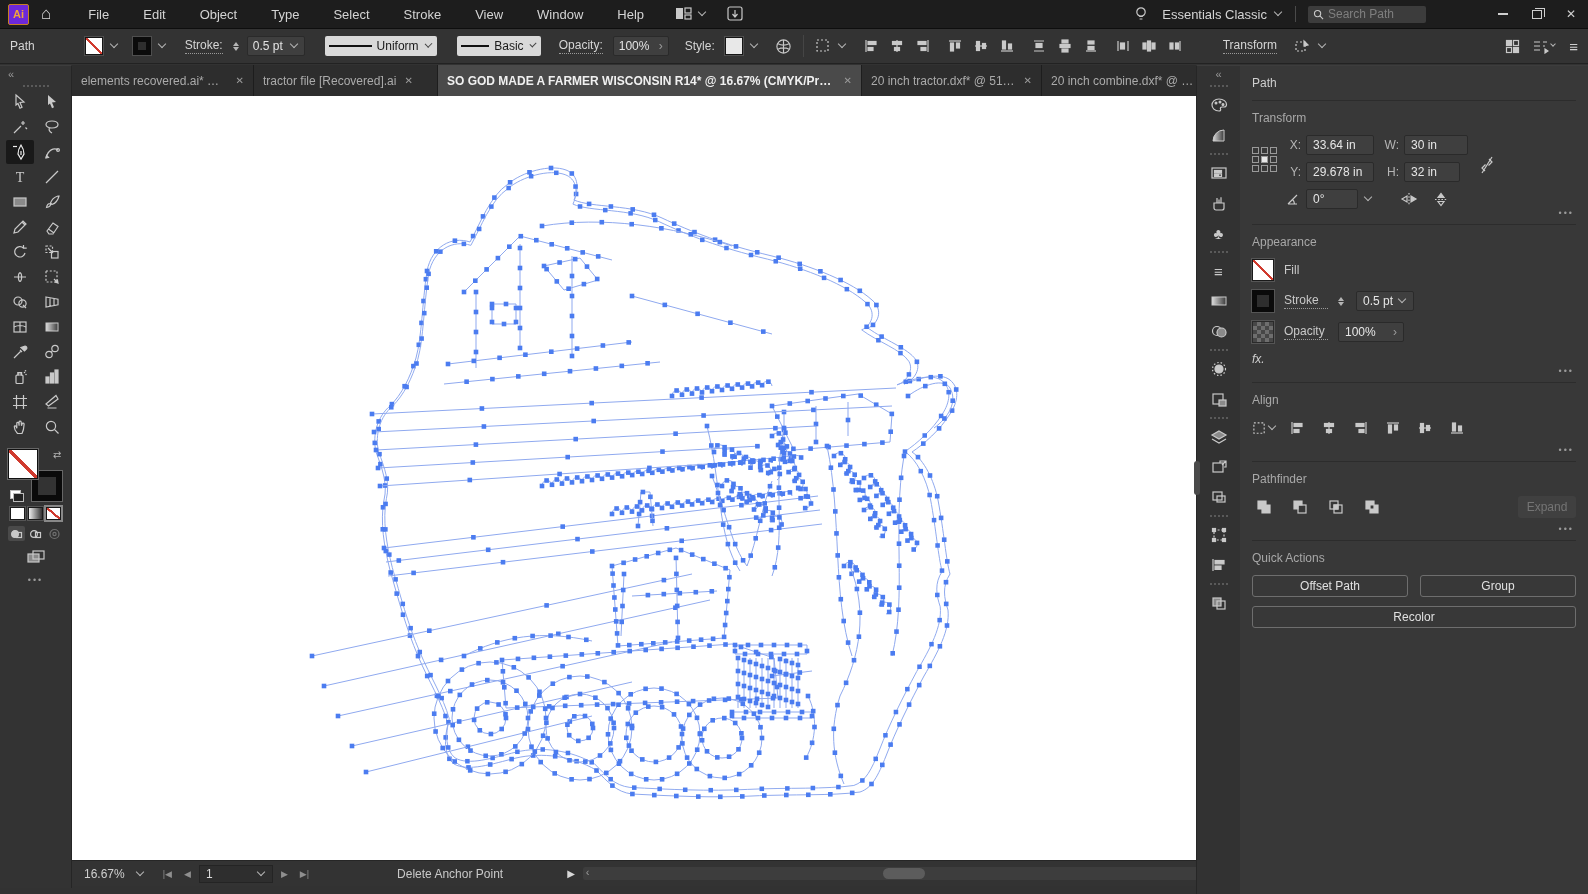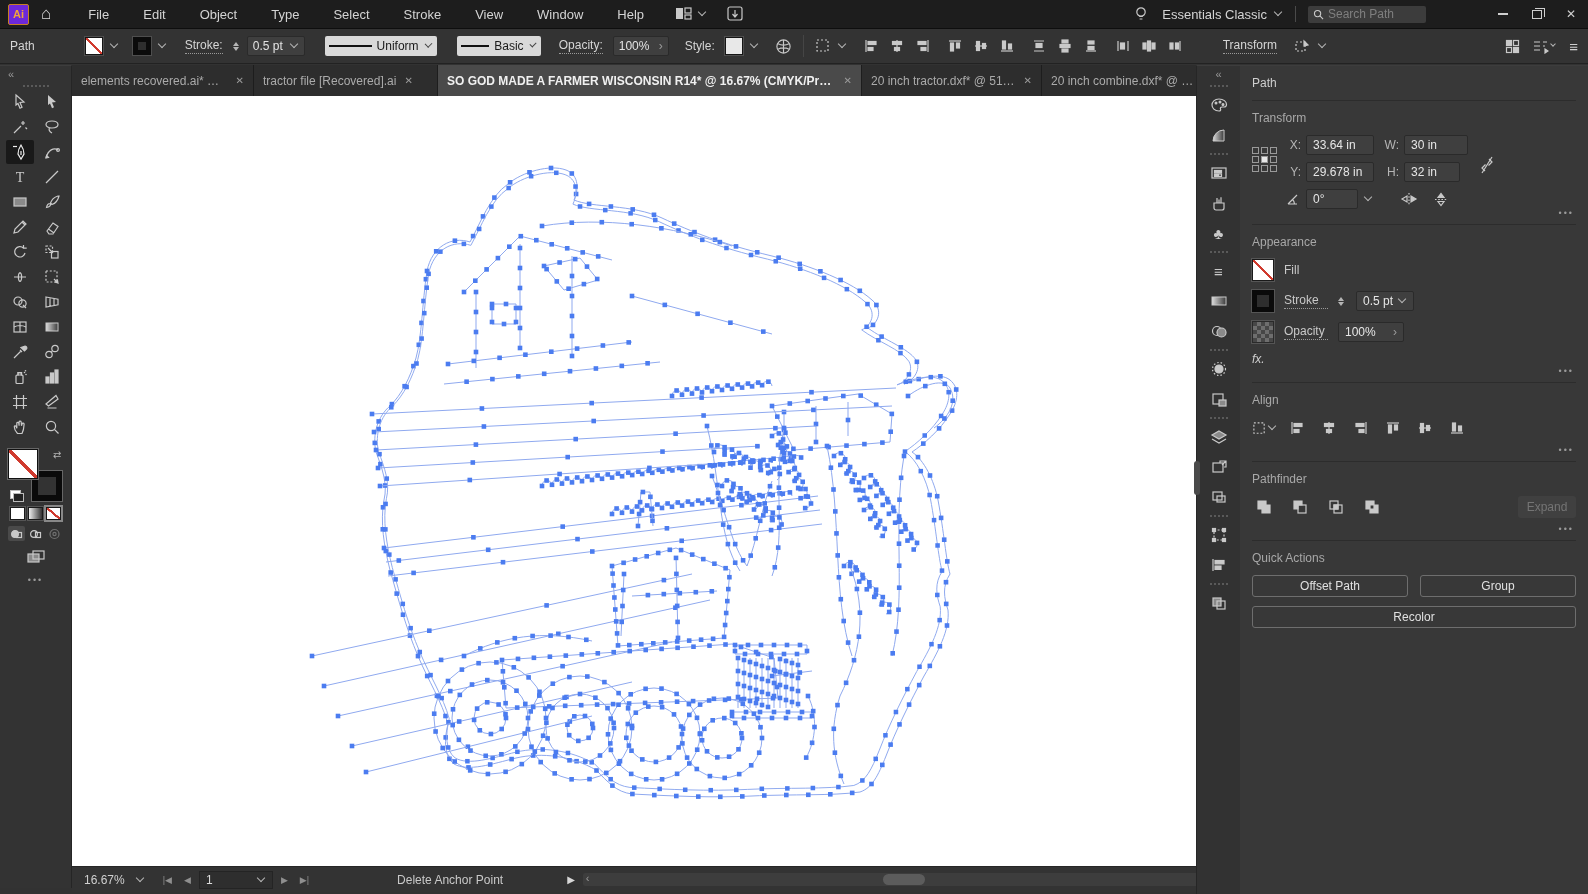--- a/index.html
+++ b/index.html
@@ -74,21 +74,21 @@
   .dtab{height:31px;display:flex;align-items:center;padding:0 9px;gap:8px;background:#2d2d2d;border-right:1px solid #1d1d1d;color:#ababab;font-size:12px;white-space:nowrap;overflow:hidden}
   .dtab .tx{overflow:hidden;text-overflow:ellipsis}
   .dtab.active{background:#4a4a4a;color:#f0f0f0;font-weight:bold}
   .dtab .x{font-size:10px;color:#9a9a9a;font-weight:normal}
   .canvas{position:absolute;top:31px;left:0;right:16px;bottom:26px;background:#ffffff;overflow:hidden}
   .vscroll{position:absolute;top:31px;right:0;width:16px;bottom:26px;background:#3a3a3a;border-left:1px solid #2a2a2a}
   .vthumb{position:absolute;left:2px;top:355px;width:11px;height:42px;background:#5c5c5c;border-radius:6px}
   .vchev{position:absolute;left:4px;color:#9a9a9a}
   .dockhandle{position:absolute;left:-3px;top:395px;width:6px;height:34px;background:#4a4a4a;border-radius:3px}
   
-  .bottombar{position:absolute;left:0;right:0;bottom:2px;height:26px;background:#333;border-top:1px solid #262626;display:flex;align-items:center;padding-left:6px;gap:4px}
+  .bottombar{position:absolute;left:0;right:0;bottom:8px;height:26px;background:#333;border-top:1px solid #262626;display:flex;align-items:center;padding-left:6px;gap:4px}
   .sb-zoom{color:#d0d0d0;padding:0 6px}
   .navic{color:#8f8f8f;font-size:9px;padding:0 4px}
   .abfield{width:74px;height:18px;background:#2e2e2e;border:1px solid #242424;display:flex;align-items:center;justify-content:space-between;padding:0 6px;color:#ddd}
   .sb-status{margin-left:80px;color:#c9c9c9}
   .playic{margin-left:60px;color:#d8d8d8;font-size:10px}
   .hscroll{flex:1;height:13px;background:#3d3d3d;border-radius:2px;margin:0 4px;position:relative}
   .hthumb{position:absolute;left:44%;top:1px;width:42px;height:11px;background:#5c5c5c;border-radius:6px}
   .harr{position:absolute;top:-1px;color:#9a9a9a;font-size:11px}
   
   .dock{position:absolute;left:1196px;width:44px;top:0;bottom:0;background:#323232;border-left:1px solid #262626;border-top:1px solid #3d3d3d}

